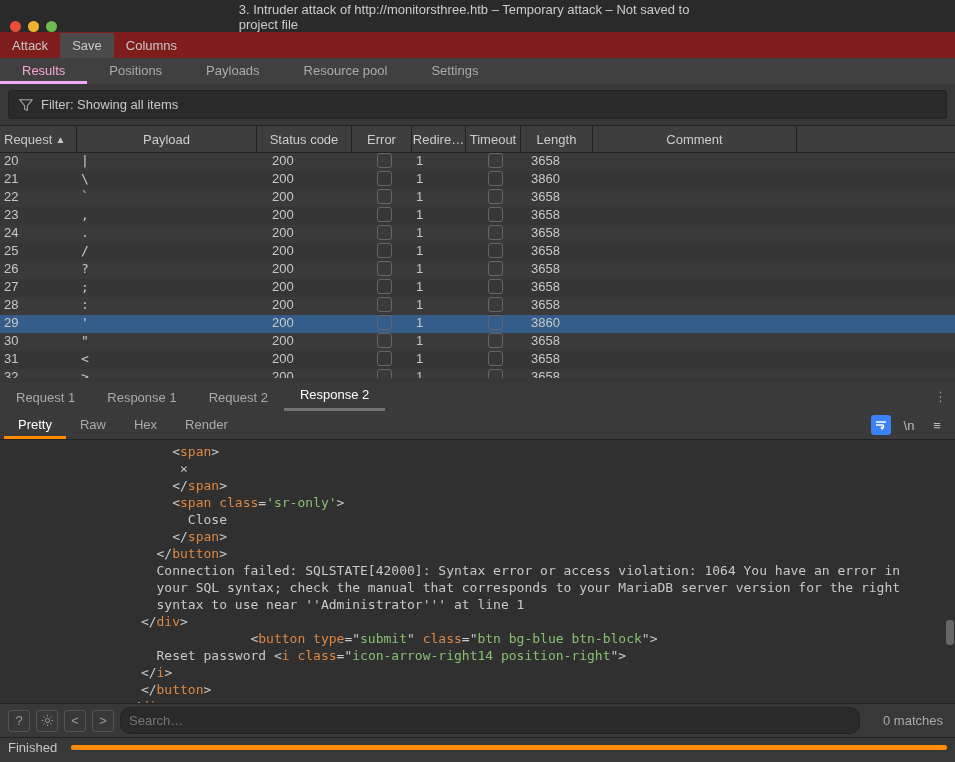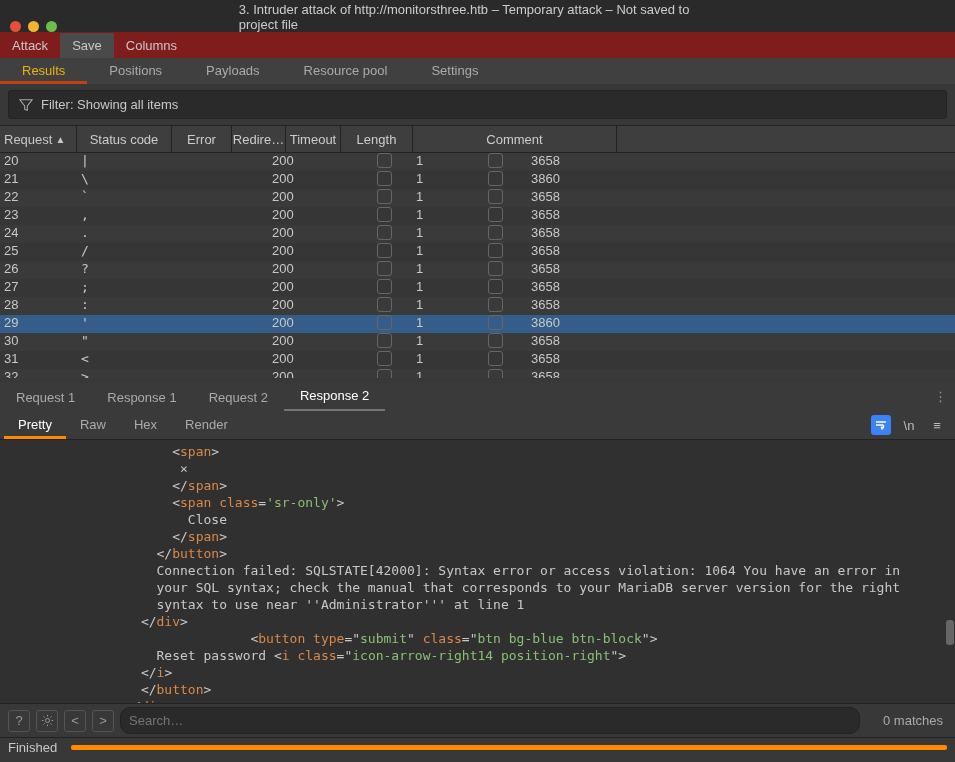--- a/index.html
+++ b/index.html
@@ -9,21 +9,21 @@
 .wbtn{width:11px;height:11px;border-radius:50%}
 .wbtn.r{background:#e94e3a}
 .wbtn.y{background:#f2b430}
 .wbtn.g{background:#6bbe4d}
 .title{position:absolute;left:50%;transform:translateX(-50%);color:#ccc}
 .menubar{height:26px;background:#7f1d1d;display:flex;align-items:flex-end;padding:0}
 .mitem{padding:5px 12px;cursor:pointer}
 .mitem.active{background:#4a4a4a}
 .tabbar{height:26px;background:#404040;display:flex;align-items:stretch;padding-left:0}
 .tab{padding:5px 22px;color:#aaa;cursor:pointer}
-.tab.active{color:#eab308;border-bottom:3px solid #c2410c}
+.tab.active{color:#f9a8d4;border-bottom:3px solid #f0abfc}
 .filterbar{padding:6px 8px}
 .filter{background:#2a2a2a;border:1px solid #222;border-radius:3px;padding:6px 10px;display:flex;align-items:center;gap:8px}
 .filter svg{width:14px;height:14px;stroke:#aaa;fill:none}
 .thead{height:28px;background:#3e3e3e;display:flex;border-top:1px solid #222;border-bottom:1px solid #222}
 .th{border-right:1px solid #222;display:flex;align-items:center;justify-content:center;color:#ccc;cursor:pointer}
 .c-req{width:77px;justify-content:flex-start;padding-left:4px}
 .c-pay{width:180px}
 .c-sta{width:95px}
 .c-err{width:60px}
 .c-red{width:54px}
@@ -36,21 +36,21 @@
 .row:nth-child(odd){background:#3a3a3a}
 .row:nth-child(even){background:#363636}
 .row.sel{background:#345e89}
 .td{overflow:hidden;white-space:nowrap;padding-left:4px}
 .td.c-pay{font-family:monospace}
 .td.c-sta{padding-left:15px}
 .td.c-err,.td.c-tim{display:flex;justify-content:center}
 .td.c-len{padding-left:10px}
 .chk{width:15px;height:15px;border:1px solid #666;border-radius:3px;background:transparent}
 .resizer{height:5px;background:#383838;cursor:row-resize}
-.subtabs{height:28px;background:#3a3a3a;display:flex;align-items:center;position:relative}
+.subtabs{height:28px;background:#3a3a3a;display:flex;align-items:flex-end;position:relative}
 .stab{padding:6px 16px;color:#aaa;cursor:pointer}
 .stab.active{color:#fff;border-bottom:3px solid #737373}
 .kebab{position:absolute;right:8px;top:6px;color:#999}
 .viewtabs{height:28px;background:#3a3a3a;display:flex;align-items:stretch;padding-left:4px;position:relative}
 .vtab{padding:6px 14px;color:#aaa;cursor:pointer}
 .vtab.active{color:#fff;border-bottom:3px solid #ff8a00}
 .vright{position:absolute;right:8px;top:4px;display:flex;gap:8px;align-items:center}
 .iconbtn{width:20px;height:20px;border-radius:3px;display:flex;align-items:center;justify-content:center;color:#bbb}
 .iconbtn.blue{background:#3b82f6;color:#fff}
 .code{height:264px;background:#303030;border-top:1px solid #222;display:flex;font-family:monospace;font-size:13px;line-height:17px;overflow:hidden;position:relative}
@@ -105,20 +105,21 @@
       </svg>
     <span>Filter: Showing all items</span>
   </div>
 </div>
 
 <div class="thead">
   <div class="th c-req">
       <span>Request</span>
       <span class="sort">▲</span>
     </div>
+  <div class="th c-pay">Payload</div>
   <div class="th c-sta">Status code</div>
   <div class="th c-err">Error</div>
   <div class="th c-red">Redire…</div>
   <div class="th c-tim">Timeout</div>
   <div class="th c-len">Length</div>
   <div class="th c-com">Comment</div>
 </div>
 <div class="tbody" id="tbody">
     <div class="row">
       <div class="td c-req">20</div>

